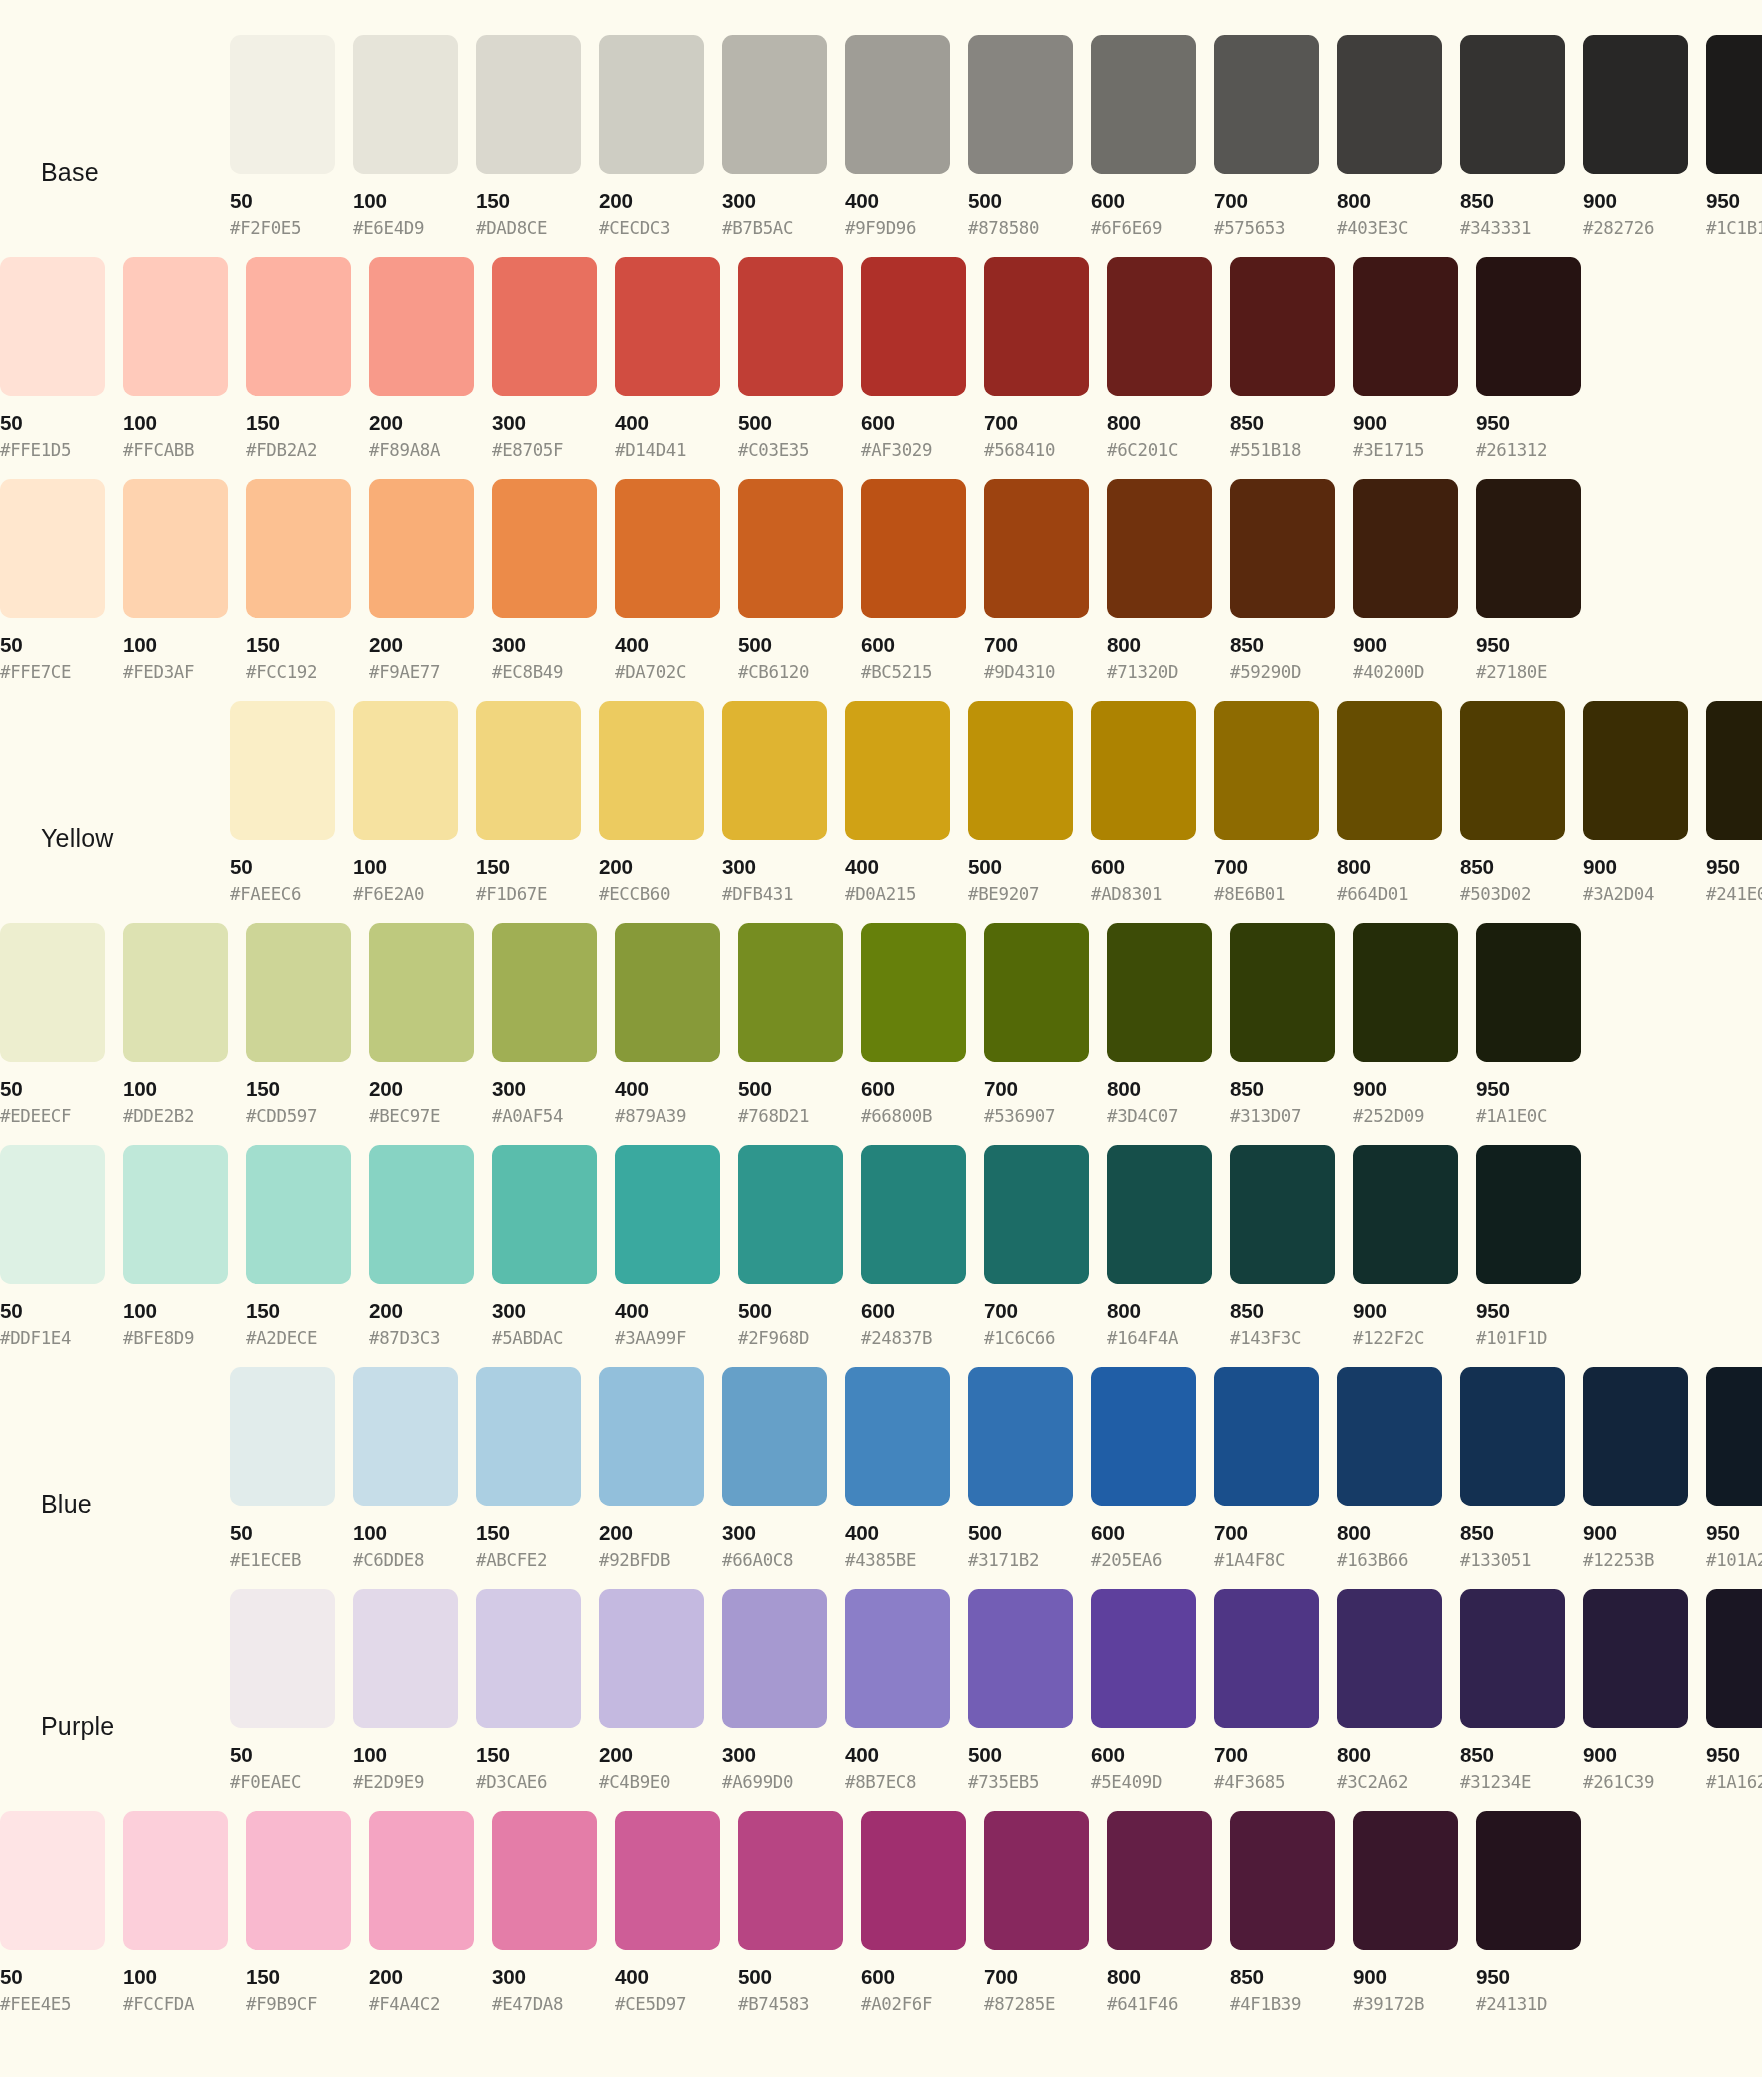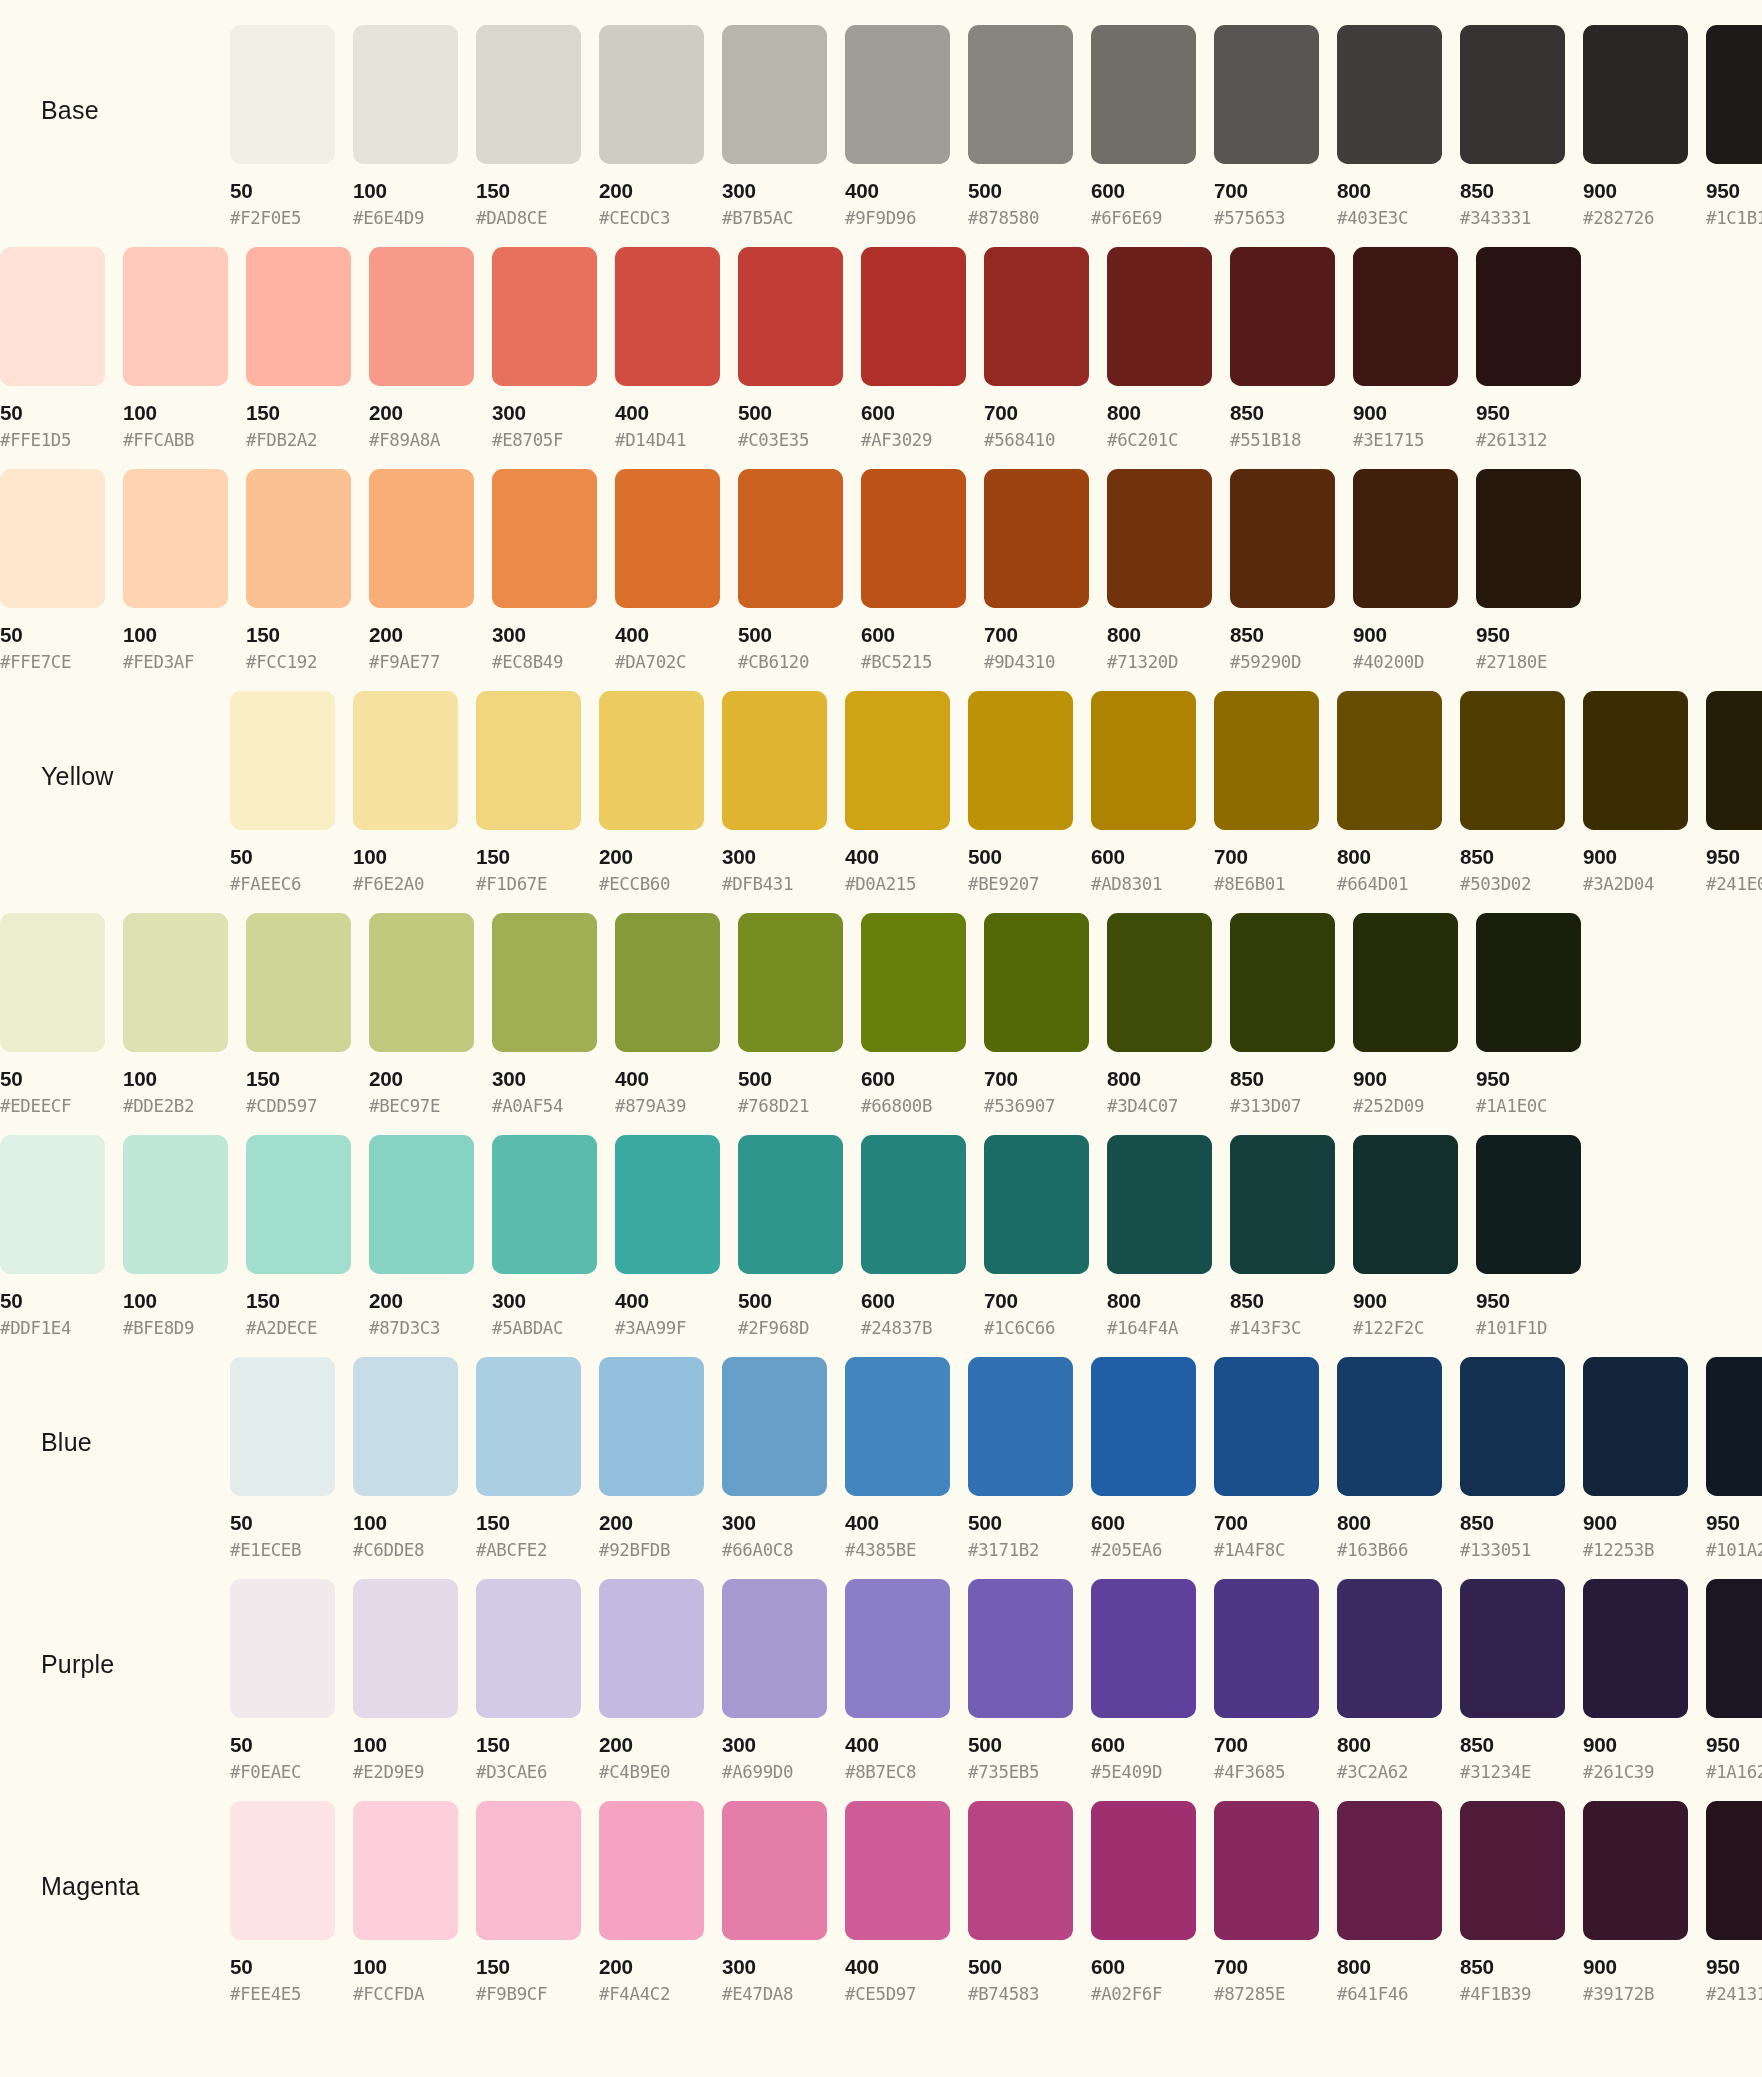--- a/index.html
+++ b/index.html
@@ -14,21 +14,21 @@
     font-family: "Liberation Sans", sans-serif;
     color: #1a1a1a;
     overflow: hidden;
   }
   #palette {
     width: 1762px;
     padding: 25px 0 0 0;
   }
   .row {
     display: flex;
-    align-items: flex-start;
+    align-items: center;
     height: 222px;
   }
   .row-label {
     width: 230px;
     flex: 0 0 230px;
     font-size: 25px;
     font-weight: 400;
     color: #17181a;
     padding-left: 41px;
     padding-top: 73px;
@@ -832,21 +832,20 @@
         <div class="cell">
           <div class="chip" style="background: rgb(26, 22, 35);"></div>
           <div class="meta">
             <div class="step">950</div>
             <div class="hex">#1A1623</div>
           </div>
         </div>
       </div>
     </div>
     <div class="row">
-      <div class="row-label">Magenta</div>
       <div class="swatches">
         <div class="cell">
           <div class="chip" style="background: rgb(254, 228, 229);"></div>
           <div class="meta">
             <div class="step">50</div>
             <div class="hex">#FEE4E5</div>
           </div>
         </div>
         <div class="cell">
           <div class="chip" style="background: rgb(252, 207, 218);"></div>

